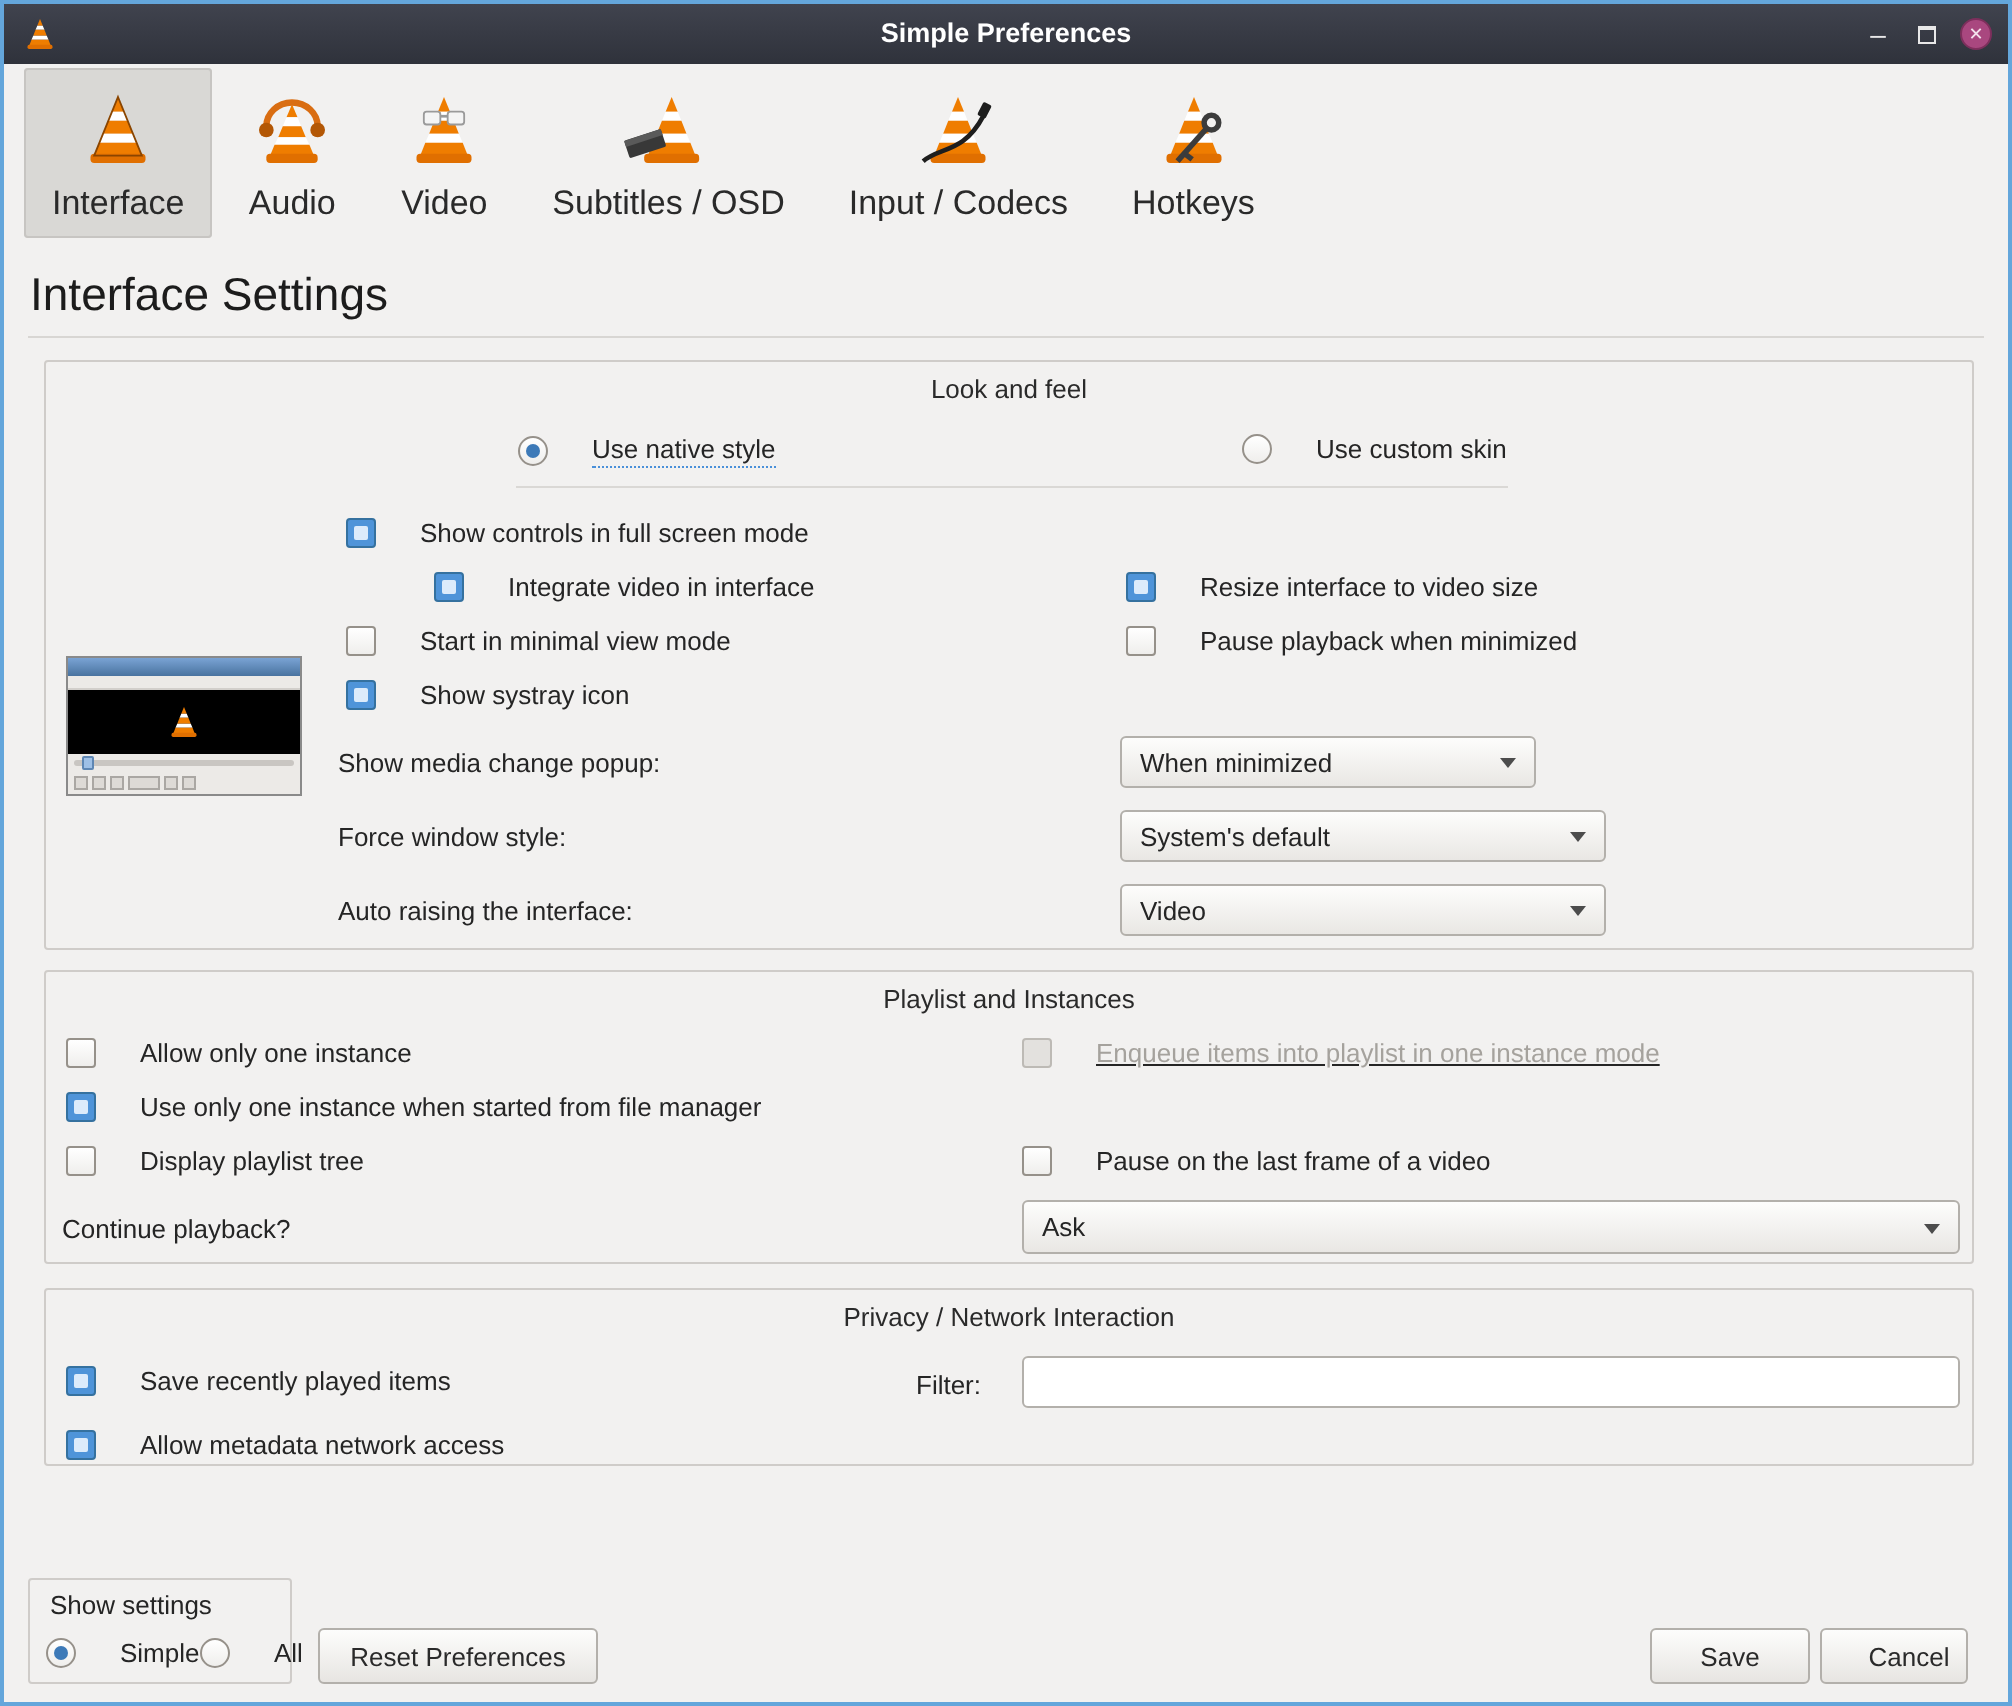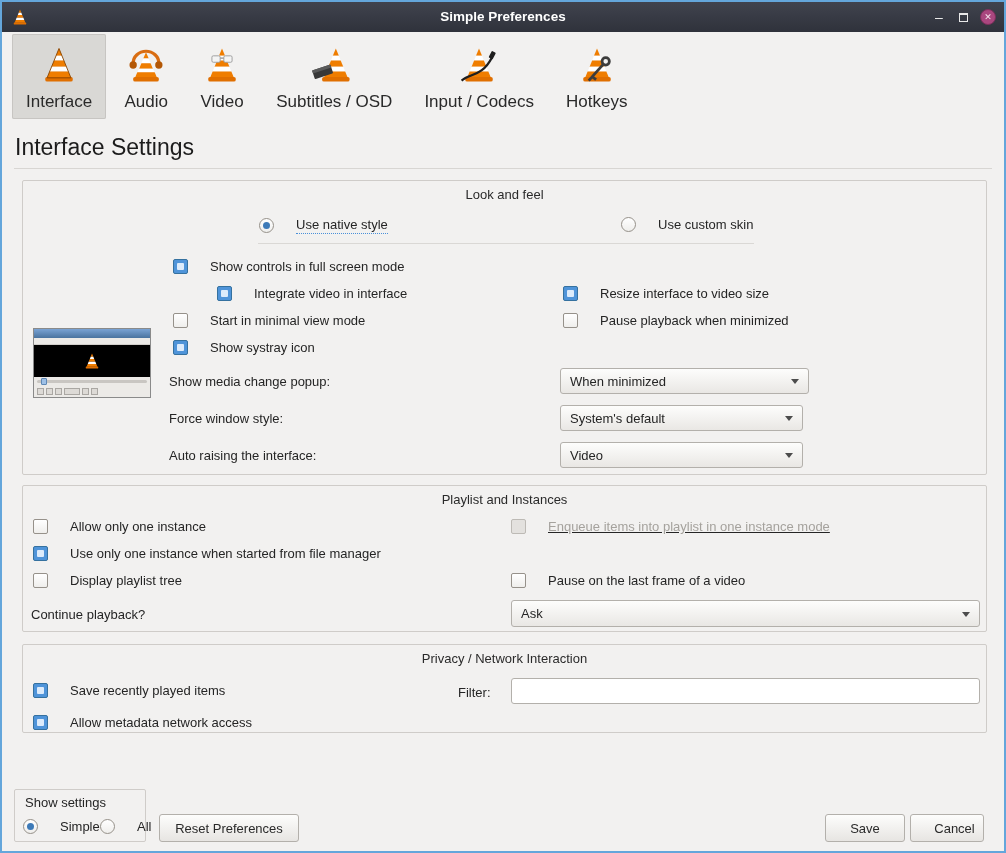--- a/index.html
+++ b/index.html
@@ -277,21 +277,21 @@
     <label class="check-row" style="left:540px; top:105px;">
       <span class="cb checked"></span>
       <span class="cb-label">Resize interface to video size</span>
     </label>
     <label class="check-row" style="left:540px; top:132px;">
       <span class="cb"></span>
       <span class="cb-label">Pause playback when minimized</span>
     </label>
 
     <span class="form-label" style="left:146px; top:193px;">Show media change popup:</span>
-    <div class="combo" style="left:537px; top:187px; width:249px;">
+    <div class="combo" style="left:537px; top:187px; width:208px;">
       <span>When minimized</span>
     </div>
 
     <span class="form-label" style="left:146px; top:230px;">Force window style:</span>
     <div class="combo" style="left:537px; top:224px; width:243px;">
       <span>System's default</span>
     </div>
 
     <span class="form-label" style="left:146px; top:267px;">Auto raising the interface:</span>
     <div class="combo" style="left:537px; top:261px; width:243px;">

